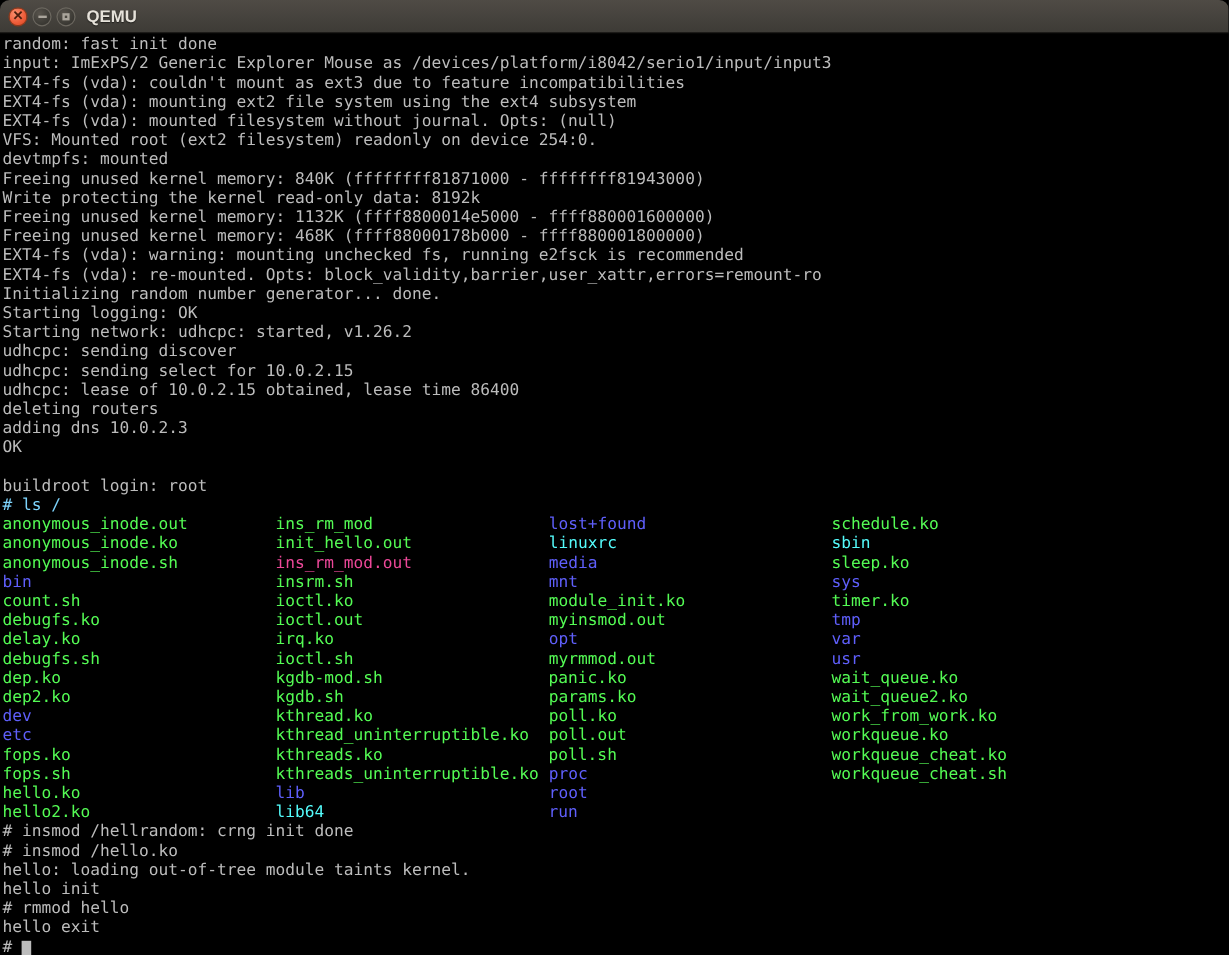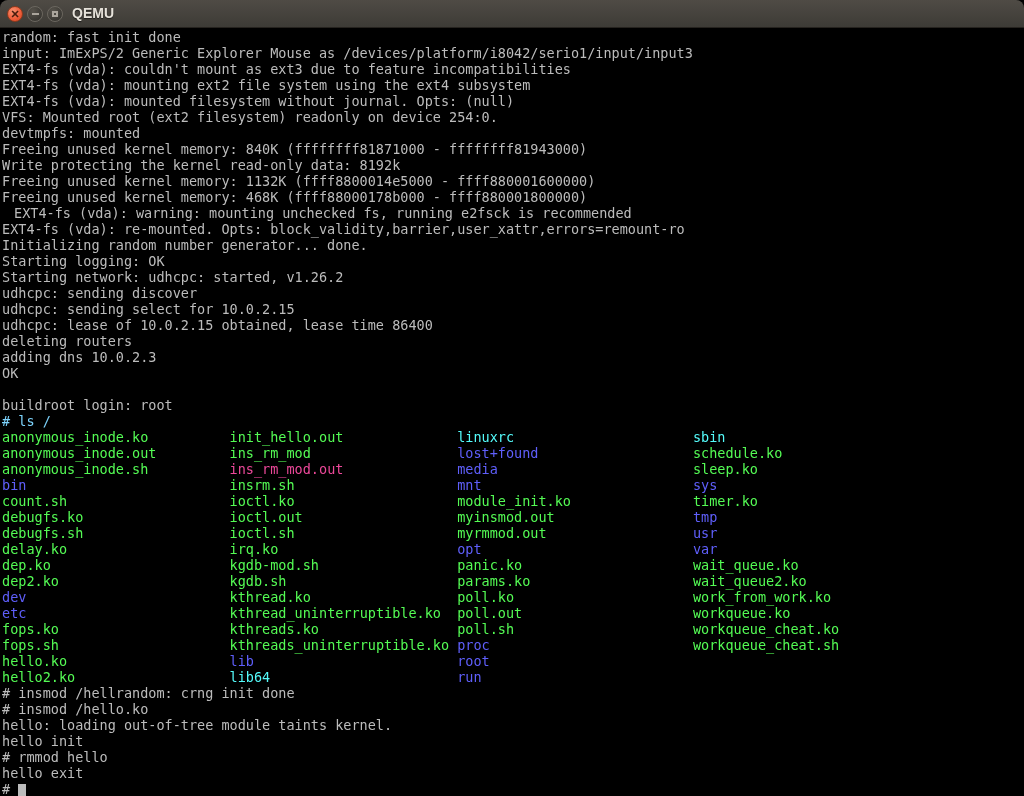--- a/index.html
+++ b/index.html
@@ -79,42 +79,42 @@
         <div class="tline"><span style="color: rgb(188, 188, 188);">input: ImExPS/2 Generic Explorer Mouse as /devices/platform/i8042/serio1/input/input3</span></div>
         <div class="tline"><span style="color: rgb(188, 188, 188);">EXT4-fs (vda): couldn't mount as ext3 due to feature incompatibilities</span></div>
         <div class="tline"><span style="color: rgb(188, 188, 188);">EXT4-fs (vda): mounting ext2 file system using the ext4 subsystem</span></div>
         <div class="tline"><span style="color: rgb(188, 188, 188);">EXT4-fs (vda): mounted filesystem without journal. Opts: (null)</span></div>
         <div class="tline"><span style="color: rgb(188, 188, 188);">VFS: Mounted root (ext2 filesystem) readonly on device 254:0.</span></div>
         <div class="tline"><span style="color: rgb(188, 188, 188);">devtmpfs: mounted</span></div>
         <div class="tline"><span style="color: rgb(188, 188, 188);">Freeing unused kernel memory: 840K (ffffffff81871000 - ffffffff81943000)</span></div>
         <div class="tline"><span style="color: rgb(188, 188, 188);">Write protecting the kernel read-only data: 8192k</span></div>
         <div class="tline"><span style="color: rgb(188, 188, 188);">Freeing unused kernel memory: 1132K (ffff8800014e5000 - ffff880001600000)</span></div>
         <div class="tline"><span style="color: rgb(188, 188, 188);">Freeing unused kernel memory: 468K (ffff88000178b000 - ffff880001800000)</span></div>
-        <div class="tline"><span style="color: rgb(188, 188, 188); margin-left: 12px;">EXT4-fs (vda): warning: mounting unchecked fs, running e2fsck is recommended</span></div>
+        <div class="tline"><span style="color: rgb(188, 188, 188);">EXT4-fs (vda): warning: mounting unchecked fs, running e2fsck is recommended</span></div>
         <div class="tline"><span style="color: rgb(188, 188, 188);">EXT4-fs (vda): re-mounted. Opts: block_validity,barrier,user_xattr,errors=remount-ro</span></div>
         <div class="tline"><span style="color: rgb(188, 188, 188);">Initializing random number generator... done.</span></div>
         <div class="tline"><span style="color: rgb(188, 188, 188);">Starting logging: OK</span></div>
         <div class="tline"><span style="color: rgb(188, 188, 188);">Starting network: udhcpc: started, v1.26.2</span></div>
         <div class="tline"><span style="color: rgb(188, 188, 188);">udhcpc: sending discover</span></div>
         <div class="tline"><span style="color: rgb(188, 188, 188);">udhcpc: sending select for 10.0.2.15</span></div>
         <div class="tline"><span style="color: rgb(188, 188, 188);">udhcpc: lease of 10.0.2.15 obtained, lease time 86400</span></div>
         <div class="tline"><span style="color: rgb(188, 188, 188);">deleting routers</span></div>
         <div class="tline"><span style="color: rgb(188, 188, 188);">adding dns 10.0.2.3</span></div>
         <div class="tline"><span style="color: rgb(188, 188, 188);">OK</span></div>
         <div class="tline">&nbsp;</div>
         <div class="tline"><span style="color: rgb(188, 188, 188);">buildroot login: root</span></div>
         <div class="tline"><span style="color: #7dd3fc;"># ls /</span></div>
+        <div class="tline"><span style="color: rgb(84, 251, 84);">anonymous_inode.out</span>         <span style="color: rgb(84, 251, 84);">ins_rm_mod</span>                  <span style="color: rgb(95, 95, 251);">lost+found</span>                   <span style="color: rgb(84, 251, 84);">schedule.ko</span></div>
         <div class="tline"><span style="color: rgb(84, 251, 84);">anonymous_inode.ko</span>          <span style="color: rgb(84, 251, 84);">init_hello.out</span>              <span style="color: rgb(84, 251, 251);">linuxrc</span>                      <span style="color: rgb(84, 251, 251);">sbin</span></div>
-        <div class="tline"><span style="color: rgb(84, 251, 84);">anonymous_inode.out</span>         <span style="color: rgb(84, 251, 84);">ins_rm_mod</span>                  <span style="color: rgb(95, 95, 251);">lost+found</span>                   <span style="color: rgb(84, 251, 84);">schedule.ko</span></div>
         <div class="tline"><span style="color: rgb(84, 251, 84);">anonymous_inode.sh</span>          <span style="color: #ec4899;">ins_rm_mod.out</span>              <span style="color: rgb(95, 95, 251);">media</span>                        <span style="color: rgb(84, 251, 84);">sleep.ko</span></div>
         <div class="tline"><span style="color: rgb(95, 95, 251);">bin</span>                         <span style="color: rgb(84, 251, 84);">insrm.sh</span>                    <span style="color: rgb(95, 95, 251);">mnt</span>                          <span style="color: rgb(95, 95, 251);">sys</span></div>
         <div class="tline"><span style="color: rgb(84, 251, 84);">count.sh</span>                    <span style="color: rgb(84, 251, 84);">ioctl.ko</span>                    <span style="color: rgb(84, 251, 84);">module_init.ko</span>               <span style="color: rgb(84, 251, 84);">timer.ko</span></div>
         <div class="tline"><span style="color: rgb(84, 251, 84);">debugfs.ko</span>                  <span style="color: rgb(84, 251, 84);">ioctl.out</span>                   <span style="color: rgb(84, 251, 84);">myinsmod.out</span>                 <span style="color: rgb(95, 95, 251);">tmp</span></div>
+        <div class="tline"><span style="color: rgb(84, 251, 84);">delay.ko</span>                    <span style="color: rgb(84, 251, 84);">irq.ko</span>                      <span style="color: rgb(95, 95, 251);">opt</span>                          <span style="color: rgb(95, 95, 251);">var</span></div>
         <div class="tline"><span style="color: rgb(84, 251, 84);">debugfs.sh</span>                  <span style="color: rgb(84, 251, 84);">ioctl.sh</span>                    <span style="color: rgb(84, 251, 84);">myrmmod.out</span>                  <span style="color: rgb(95, 95, 251);">usr</span></div>
-        <div class="tline"><span style="color: rgb(84, 251, 84);">delay.ko</span>                    <span style="color: rgb(84, 251, 84);">irq.ko</span>                      <span style="color: rgb(95, 95, 251);">opt</span>                          <span style="color: rgb(95, 95, 251);">var</span></div>
         <div class="tline"><span style="color: rgb(84, 251, 84);">dep.ko</span>                      <span style="color: rgb(84, 251, 84);">kgdb-mod.sh</span>                 <span style="color: rgb(84, 251, 84);">panic.ko</span>                     <span style="color: rgb(84, 251, 84);">wait_queue.ko</span></div>
         <div class="tline"><span style="color: rgb(84, 251, 84);">dep2.ko</span>                     <span style="color: rgb(84, 251, 84);">kgdb.sh</span>                     <span style="color: rgb(84, 251, 84);">params.ko</span>                    <span style="color: rgb(84, 251, 84); margin-top: 25px;">wait_queue2.ko</span></div>
         <div class="tline"><span style="color: rgb(95, 95, 251);">dev</span>                         <span style="color: rgb(84, 251, 84);">kthread.ko</span>                  <span style="color: rgb(84, 251, 84);">poll.ko</span>                      <span style="color: rgb(84, 251, 84);">work_from_work.ko</span></div>
         <div class="tline"><span style="color: rgb(95, 95, 251);">etc</span>                         <span style="color: rgb(84, 251, 84);">kthread_uninterruptible.ko</span>  <span style="color: rgb(84, 251, 84);">poll.out</span>                     <span style="color: rgb(84, 251, 84);">workqueue.ko</span></div>
         <div class="tline"><span style="color: rgb(84, 251, 84);">fops.ko</span>                     <span style="color: rgb(84, 251, 84);">kthreads.ko</span>                 <span style="color: rgb(84, 251, 84);">poll.sh</span>                      <span style="color: rgb(84, 251, 84);">workqueue_cheat.ko</span></div>
         <div class="tline"><span style="color: rgb(84, 251, 84);">fops.sh</span>                     <span style="color: rgb(84, 251, 84);">kthreads_uninterruptible.ko</span> <span style="color: rgb(95, 95, 251);">proc</span>                         <span style="color: rgb(84, 251, 84);">workqueue_cheat.sh</span></div>
         <div class="tline"><span style="color: rgb(84, 251, 84);">hello.ko</span>                    <span style="color: rgb(95, 95, 251);">lib</span>                         <span style="color: rgb(95, 95, 251);">root</span></div>
         <div class="tline"><span style="color: rgb(84, 251, 84);">hello2.ko</span>                   <span style="color: rgb(84, 251, 251);">lib64</span>                       <span style="color: rgb(95, 95, 251);">run</span></div>
         <div class="tline"><span style="color: rgb(188, 188, 188);"># insmod /hellrandom: crng init done</span></div>
         <div class="tline"><span style="color: rgb(188, 188, 188);"># insmod /hello.ko</span></div>

